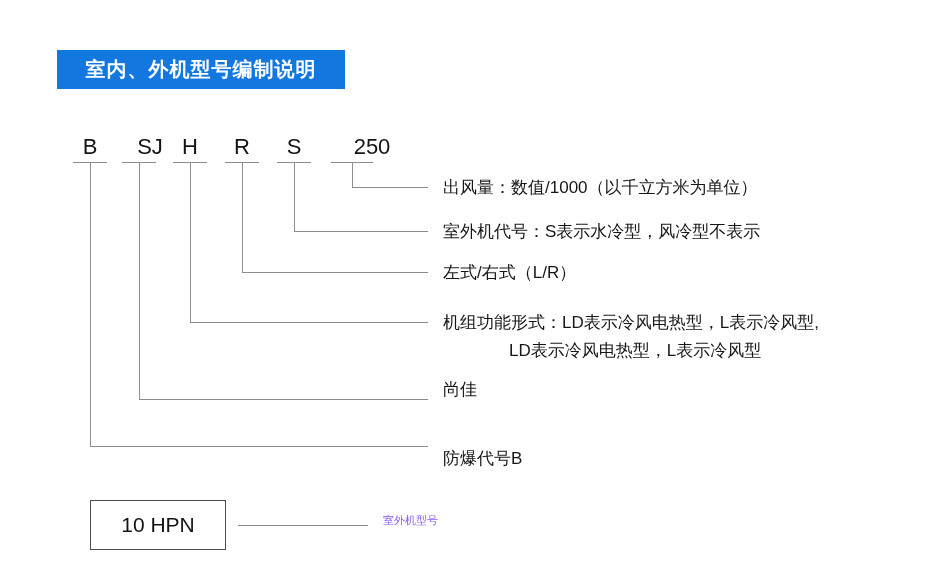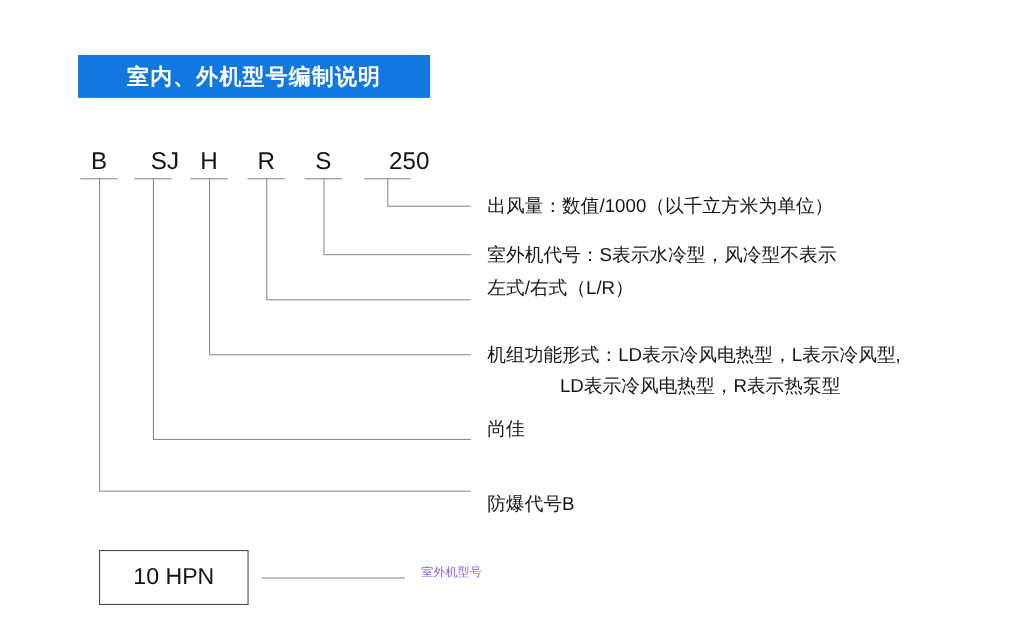--- a/index.html
+++ b/index.html
@@ -15,23 +15,23 @@
     position: relative;
     width: 930px;
     height: 579px;
     background: #ffffff;
     overflow: hidden;
   }
 
   
   #banner {
     position: absolute;
-    left: 71px;
+    left: 57px;
     top: 50px;
-    width: 320px;
+    width: 288px;
     height: 39px;
     background: #1278e0;
     display: flex;
     align-items: center;
     justify-content: center;
   }
   #banner-title {
     color: #ffffff;
     font-size: 20px;
     font-weight: bold;
@@ -158,27 +158,27 @@
   <div class="hline" style="left:90px; top:446px; width:338px;"></div>
 
   <div class="desc" style="top:174px;">
     <span>出风量：数值/1000（以千立方米为单位）</span>
   </div>
 
   <div class="desc" style="top:218px;">
     <span>室外机代号：S表示水冷型，风冷型不表示</span>
   </div>
 
-  <div class="desc" style="top:248px;text-align:center;">
+  <div class="desc" style="top:259px;text-align:center;">
     <span>左式/右式（L/R）</span>
   </div>
 
   <div class="desc" style="top:309px;">
     <span style="display:block;">机组功能形式：LD表示冷风电热型，L表示冷风型,</span>
-    <span class="indent-line">LD表示冷风电热型，R表示热泵型</span>
+    <span class="indent-line">LD表示冷风电热型，L表示冷风型</span>
   </div>
 
   <div class="desc" style="top:376px;">
     <span>尚佳</span>
   </div>
 
   <div class="desc" style="top:445px;">
     <span>防爆代号B</span>
   </div>
 

